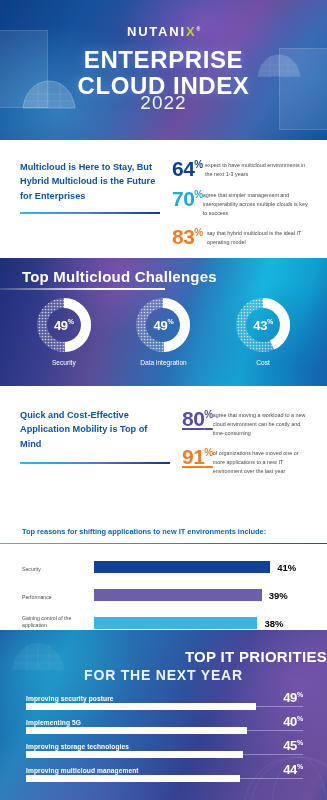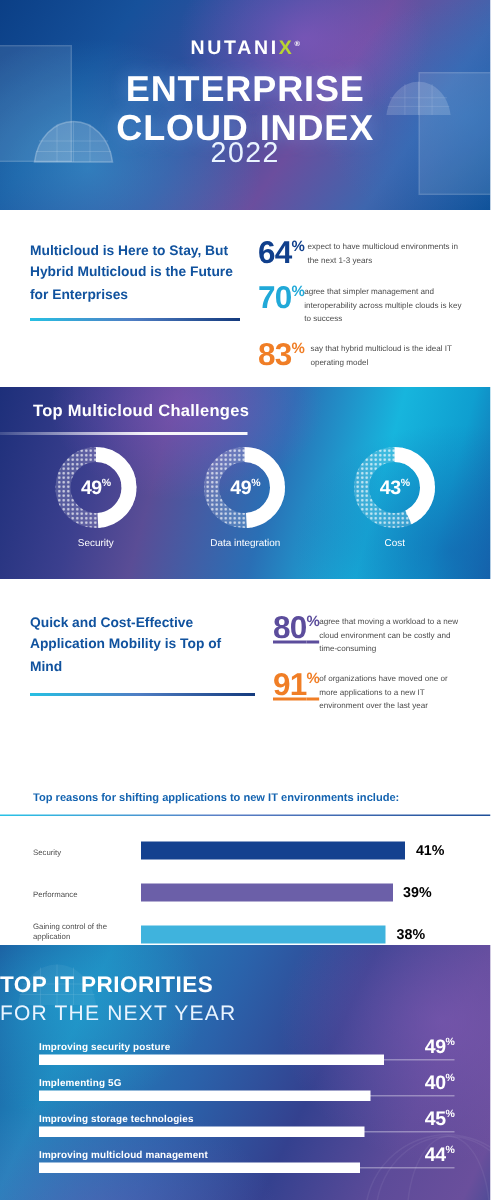--- a/index.html
+++ b/index.html
@@ -76,21 +76,21 @@
   
   .band {
     position:relative; height:128px; overflow:hidden;
     background:
       radial-gradient(ellipse 130px 90px at 38% 10%, rgba(140,85,190,0.55), rgba(140,85,190,0) 70%),
       radial-gradient(ellipse 150px 120px at 92% 85%, rgba(20,90,170,0.55), rgba(20,90,170,0) 70%),
       linear-gradient(105deg, #1d2f7a 0%, #3b3f8e 20%, #5a4d96 33%, #2a6fb5 55%, #17b5dd 75%, #0f9fd0 88%, #1565ab 100%);
   }
   .band-head {
     position:absolute; left:22px; top:10px;
-    color:#fff; font-size:11px; font-weight:bold; letter-spacing:.2px;
+    color:#fff; font-size:15px; font-weight:bold; letter-spacing:.2px;
   }
   .band-rule {
     position:absolute; left:0; top:30px; width:165px; height:1.6px;
     background:linear-gradient(90deg, rgba(255,255,255,.15) 0%, rgba(255,255,255,.95) 60%, rgba(255,255,255,.95) 100%);
   }
   .donuts {
     position:absolute; left:0; right:0; top:38px;
     display:flex; justify-content:space-around; padding:0 14px;
   }
   .donut-wrap { width:78px; text-align:center; }
@@ -139,26 +139,26 @@
     border:1px solid rgba(255,255,255,.13); opacity:.5;
   }
   .b-globe:before, .b-globe:after {
     content:""; position:absolute; left:50%; top:0; bottom:0;
     border:1px solid rgba(255,255,255,.12); border-radius:50%;
   }
   .b-globe:before { width:54px; margin-left:-27px; }
   .b-globe:after  { width:96px; margin-left:-48px; }
 
   .b-t1 {
-    position:absolute; left:0; right:0; top:18px; text-align:left;
+    position:absolute; left:0; right:0; top:18px; text-align:right;
     color:#fff; font-size:15px; font-weight:bold; letter-spacing:.3px;
   }
   .b-t2 {
-    position:absolute; left:0; right:0; top:37px; 
-    color:#e9f4ff; font-size:14px; font-weight:400; letter-spacing:.8px;
+    position:absolute; left:0; right:0; top:37px; text-align:center;
+    color:#e9f4ff; font-size:14px; font-weight:700; letter-spacing:.8px;
   }
   .prio { position:absolute; left:26px; right:24px; top:65px; }
   .prio-row { margin-bottom:12px; position:relative; }
   .prio-lbl { color:#fff; font-size:6.6px; font-weight:bold; letter-spacing:.1px; }
   .prio-val {
     position:absolute; right:0; top:-5px; color:#fff;
     font-size:13px; font-weight:bold; letter-spacing:-.3px;
   }
   .prio-val .pc { font-size:7px; vertical-align:super; }
   .prio-track {

